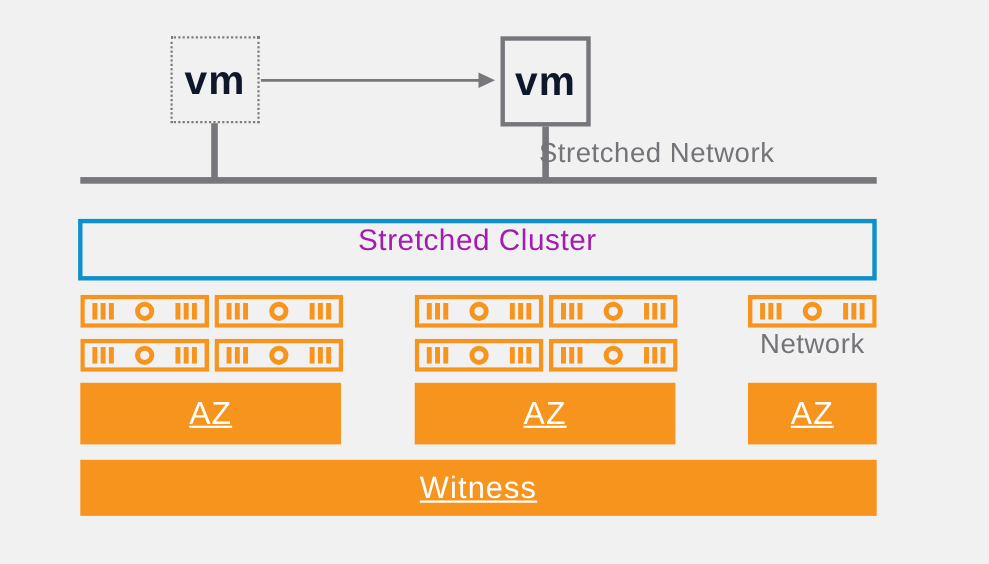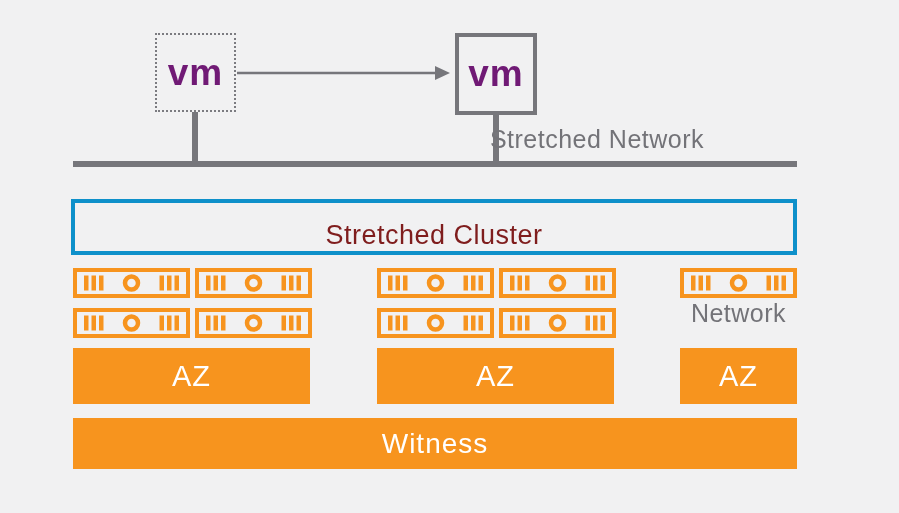--- a/index.html
+++ b/index.html
@@ -11,21 +11,21 @@
     position:relative;
     width:899px;height:513px;
     background:#f1f1f2;
     overflow:hidden;
   }
   .abs{position:absolute;box-sizing:border-box;}
 
   
   .vm-box{
     display:flex;align-items:center;justify-content:center;
-    color:#701a75;
+    color:#0f172a;
     font-size:37px;font-weight:700;letter-spacing:1px;
     background:#f1f1f2;
   }
   .vm-dotted{left:155px;top:33px;width:81px;height:79px;border:2px dotted #7b7b80;}
   .vm-solid{left:455px;top:33px;width:82px;height:82px;border:4px solid #76767b;}
 
   .stem{background:#76767b;width:6px;}
   .stem-left{left:192px;top:112px;height:51px;}
   .stem-right{left:493px;top:115px;height:48px;}
 
@@ -34,22 +34,22 @@
   .net-label{
     left:397px;top:125px;width:400px;
     text-align:center;
     color:#737378;font-size:25px;letter-spacing:0.5px;
   }
 
   
   .cluster-box{
     left:71px;top:199px;width:726px;height:56px;
     border:4px solid #0e90ca;background:#f1f1f2;
-    display:flex;align-items:flex-end;justify-content:center;
-    color:#7f1d1d;font-size:27px;letter-spacing:0.5px;
+    display:flex;align-items:flex-start;justify-content:center;
+    color:#a21caf;font-size:27px;letter-spacing:0.5px;
   }
 
   
   .server-grid{
     display:grid;
     grid-template-columns:117px 117px;
     grid-column-gap:5px;grid-row-gap:10px;
   }
   .server-grid svg, .witness-svg{display:block;width:117px;height:30px;}
   .grp1{left:73px;top:268px;}
@@ -57,21 +57,21 @@
   .witness-icon{left:680px;top:268px;}
   .witness-label{
     left:680px;top:299px;width:117px;
     text-align:center;color:#737378;font-size:25px;letter-spacing:0.5px;
   }
 
   
   .orange-box{
     background:#f7941e;
     display:flex;align-items:center;justify-content:center;
-    color:#fff;font-size:29px;font-weight:400;letter-spacing:1px;
+    color:#fff;font-size:29px;font-weight:400;letter-spacing:1px;text-decoration:underline;
   }
   .az1{left:73px;top:348px;width:237px;height:56px;}
   .az2{left:377px;top:348px;width:237px;height:56px;}
   .az3{left:680px;top:348px;width:117px;height:56px;}
   .region{left:73px;top:418px;width:724px;height:51px;font-size:28px;}
 
   .arrow-svg{left:237px;top:62px;width:215px;height:22px;}
 </style>
 </head>
 <body>

